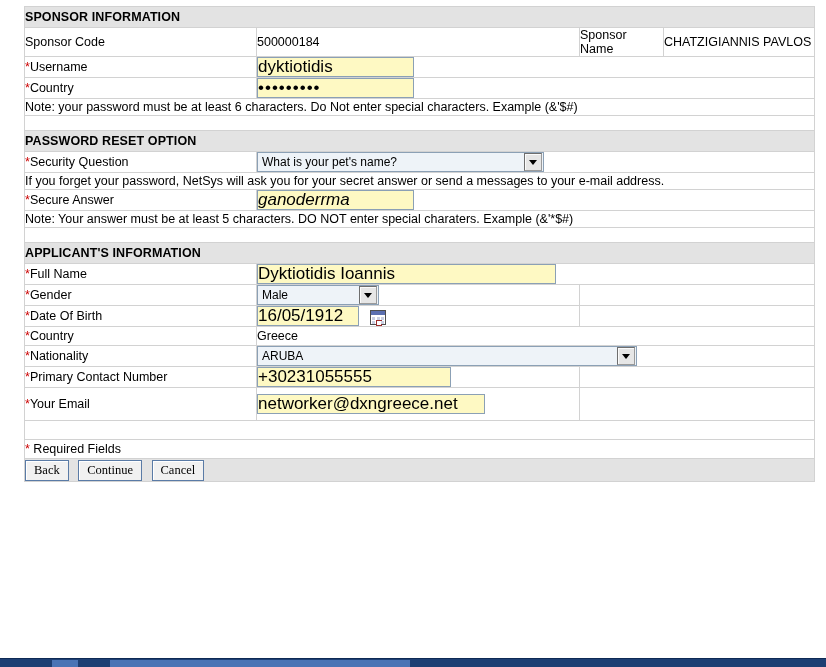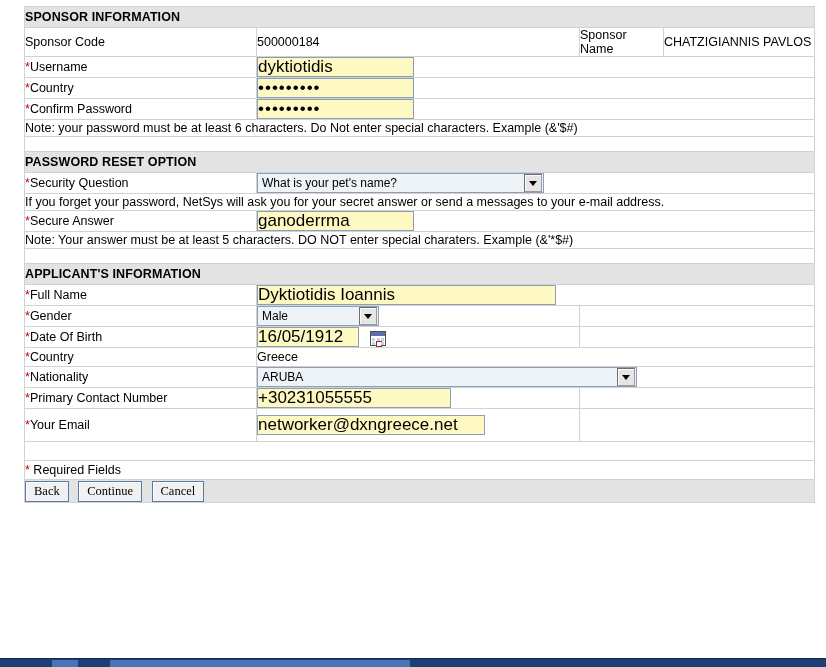--- a/index.html
+++ b/index.html
@@ -266,26 +266,20 @@
           <input class="txt" type="text" style="width: 155px;" value="dyktiotidis">
         </td>
       </tr>
       <tr>
         <td class="label-cell"><span class="req">*</span><span>Country</span></td>
         <td class="value-cell" colspan="3">
           <input class="txt" type="text" style="width: 155px; letter-spacing: 1px;" value="•••••••••">
         </td>
       </tr>
       <tr>
-        <td class="label-cell"><span class="req">*</span><span>Confirm Password</span></td>
-        <td class="value-cell" colspan="3">
-          <input class="txt" type="text" style="width: 155px; letter-spacing: 1px;" value="•••••••••">
-        </td>
-      </tr>
-      <tr>
         <td class="note-cell" colspan="4">Note: your password must be at least 6 characters. Do Not enter special characters. Example (&amp;'$#)</td>
       </tr>
       <tr>
         <td class="spacer-cell" colspan="4">&nbsp;</td>
       </tr>
 
       <tr>
         <td class="section-bar" colspan="4">PASSWORD RESET OPTION</td>
       </tr>
       <tr>
@@ -298,21 +292,21 @@
                 </span>
           </span>
         </td>
       </tr>
       <tr>
         <td class="note-cell" colspan="4">If you forget your password, NetSys will ask you for your secret answer or send a messages to your e-mail address.</td>
       </tr>
       <tr>
         <td class="label-cell"><span class="req">*</span><span>Secure Answer</span></td>
         <td class="value-cell" colspan="3">
-          <input class="txt" type="text" style="width: 155px;" value="ganoderrma">
+          <input class="txt" type="text" style="width: 155px; font-style: italic;" value="ganoderrma">
         </td>
       </tr>
       <tr>
         <td class="note-cell" colspan="4">Note: Your answer must be at least 5 characters. DO NOT enter special charaters. Example (&amp;'*$#)</td>
       </tr>
       <tr>
         <td class="spacer-cell" colspan="4">&nbsp;</td>
       </tr>
 
       <tr>

